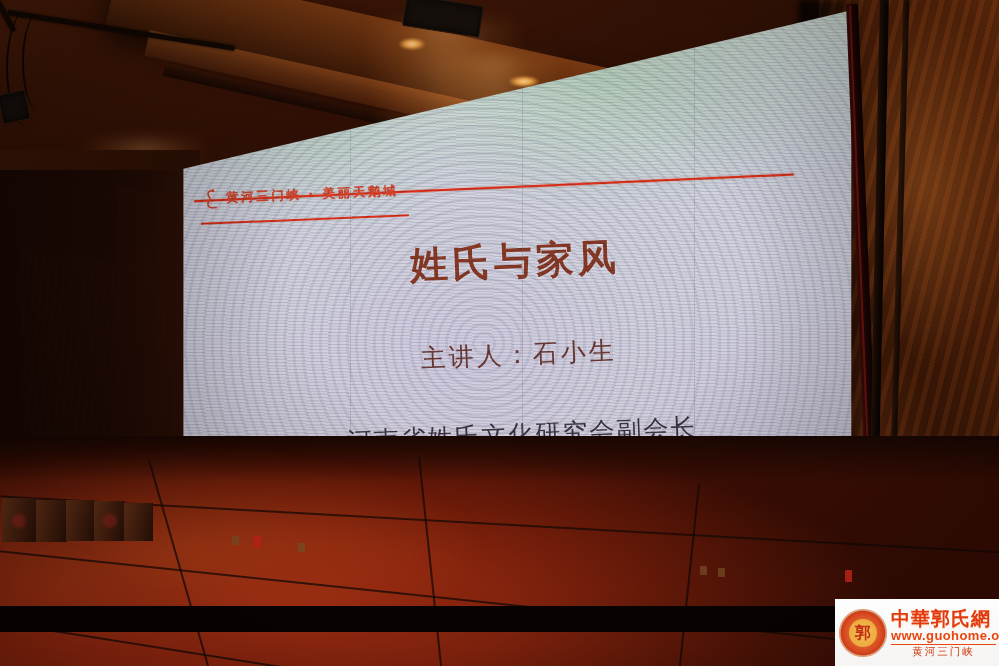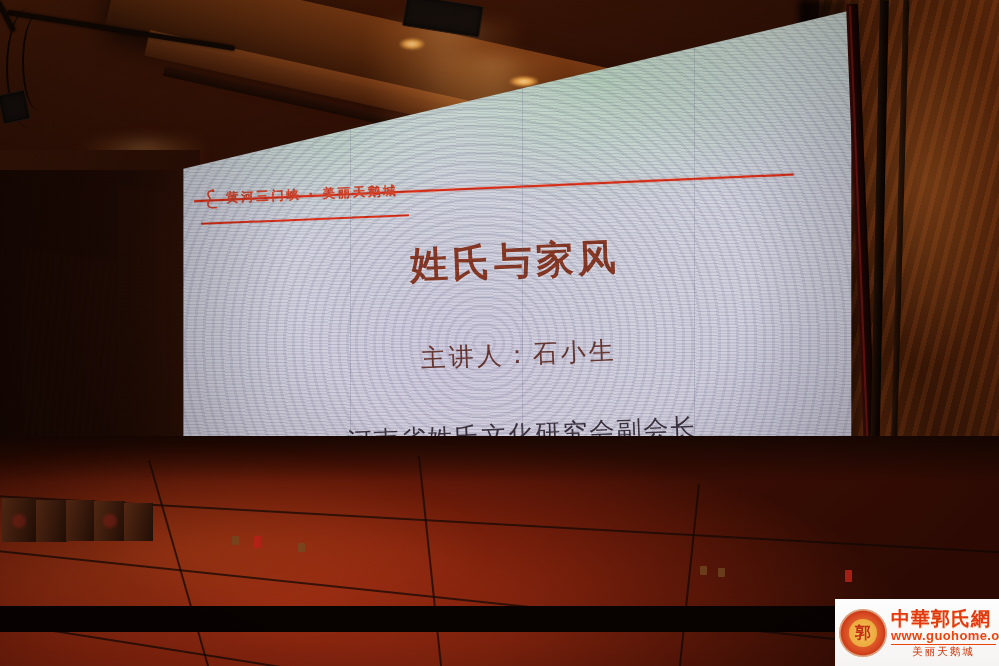--- a/index.html
+++ b/index.html
@@ -382,17 +382,17 @@
   <div class="shadow-overlay"></div>
 
   <div id="watermark">
     <div class="wm-seal">
       <div class="wm-seal-inner">郭</div>
     </div>
     <div class="wm-text">
       <div class="wm-title">中華郭氏網</div>
       <div class="wm-url">www.guohome.org</div>
       <div class="wm-rule"></div>
-      <div class="wm-sub">美丽天鹅城</div>
+      <div class="wm-sub">黄河三门峡</div>
     </div>
   </div>
 
 </div>
 
 </body></html>

